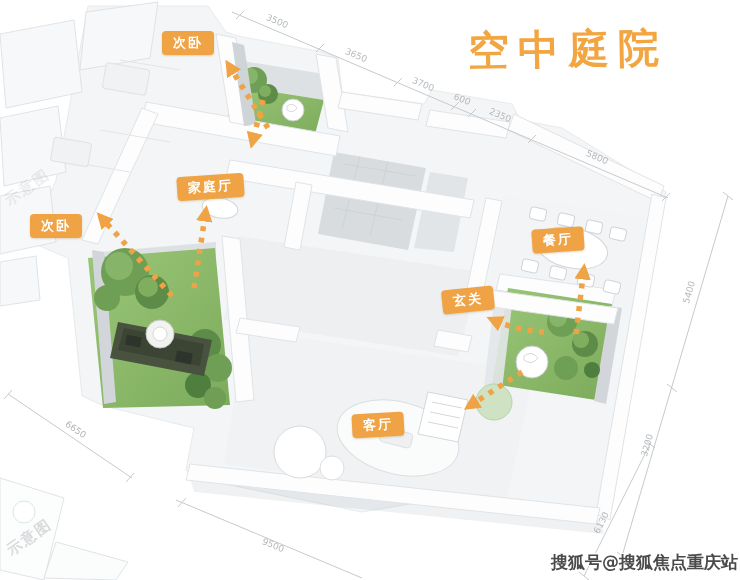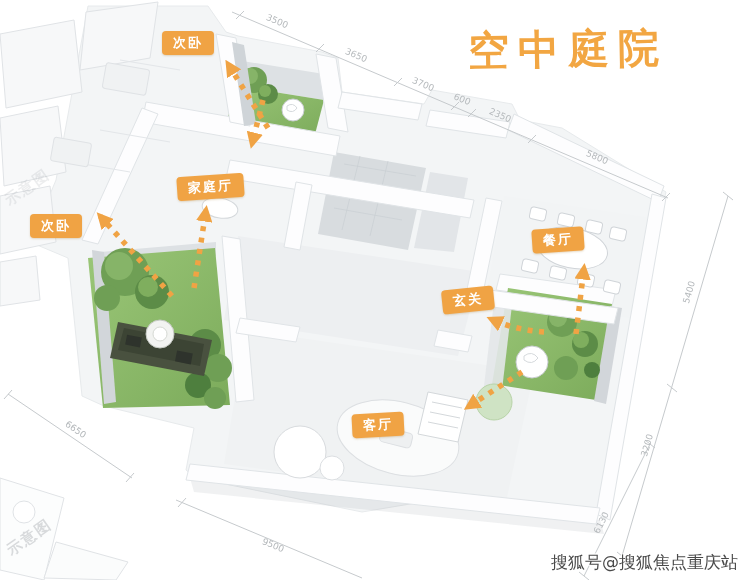--- a/index.html
+++ b/index.html
@@ -5,21 +5,21 @@
   html,body{margin:0;padding:0;background:#fff;}
   .stage{position:relative;width:740px;height:580px;overflow:hidden;background:#ffffff;
          font-family:"DejaVu Sans","Liberation Sans",sans-serif;}
   .plan-svg{position:absolute;left:0;top:0;}
   .pill{position:absolute;background:#F0A344;color:#fff;font-weight:bold;font-size:13px;
         letter-spacing:2px;padding:3px 11px;border-radius:4px;white-space:nowrap;
         box-shadow:0 1px 2px rgba(160,110,30,.25);}
   .title{position:absolute;left:468px;top:22px;width:230px;color:#F2A642;
          font-family:"DejaVu Serif","Liberation Serif",serif;font-weight:bold;
          font-size:41px;letter-spacing:9px;transform:rotate(-1deg);white-space:nowrap;}
-  .wm-sohu{position:absolute;left:551px;top:551px;font-size:17px;font-weight:normal;color:#4a4a4a;
+  .wm-sohu{position:absolute;left:551px;top:551px;font-size:17px;font-weight:bold;color:#4a4a4a;
         white-space:nowrap;
         text-shadow:-1px -1px 0 #fff,1px -1px 0 #fff,-1px 1px 0 #fff,1px 1px 0 #fff,0 0 3px #fff;}
   .wm-faint{position:absolute;font-size:15px;font-weight:bold;color:rgba(140,146,152,.32);
         transform:rotate(-35deg);letter-spacing:2px;white-space:nowrap;}
   .wm-faint.f2{left:2px;top:178px;color:rgba(150,156,162,.18);}
   .wm-faint.f1{left:4px;top:528px;}
 </style>
 </head>
 <body>
 

